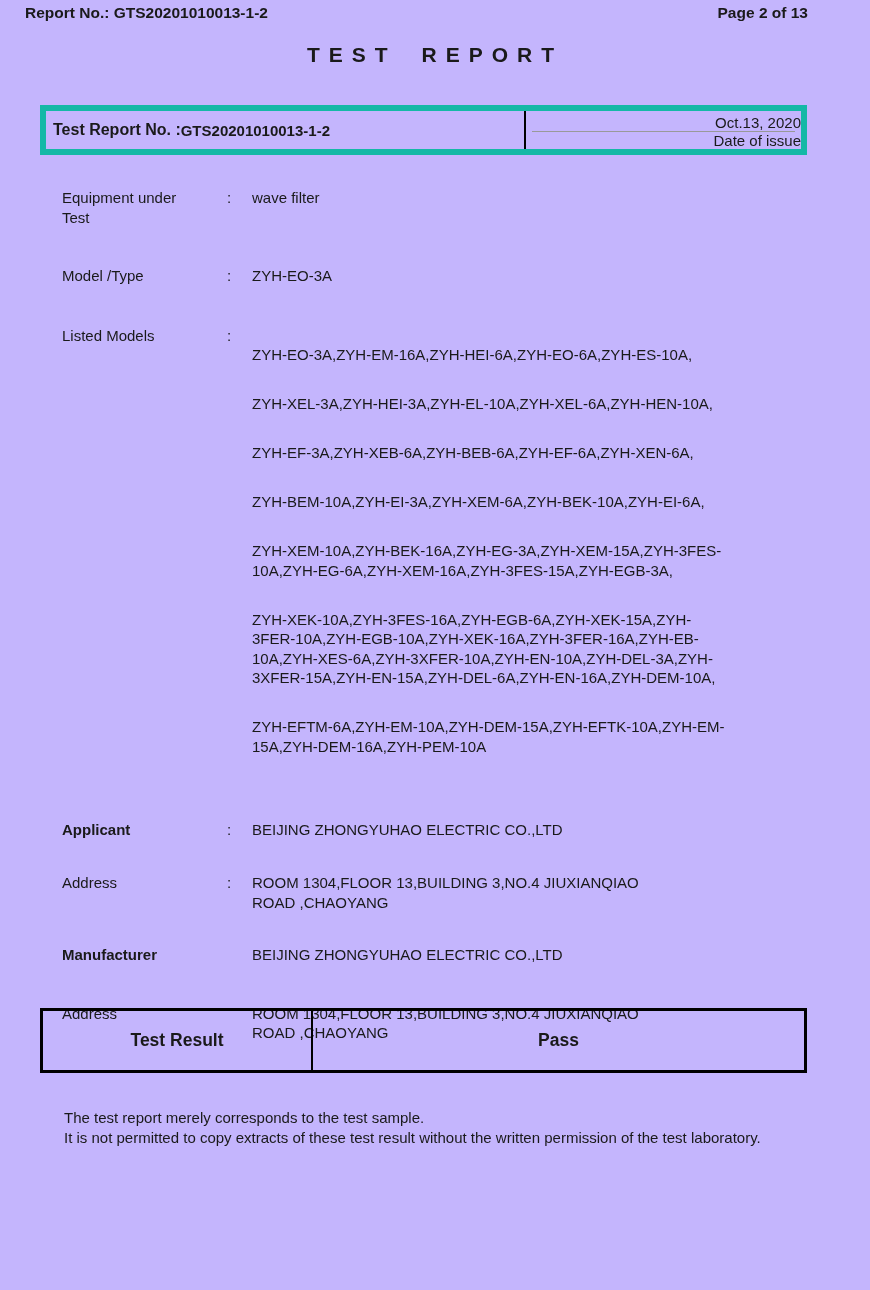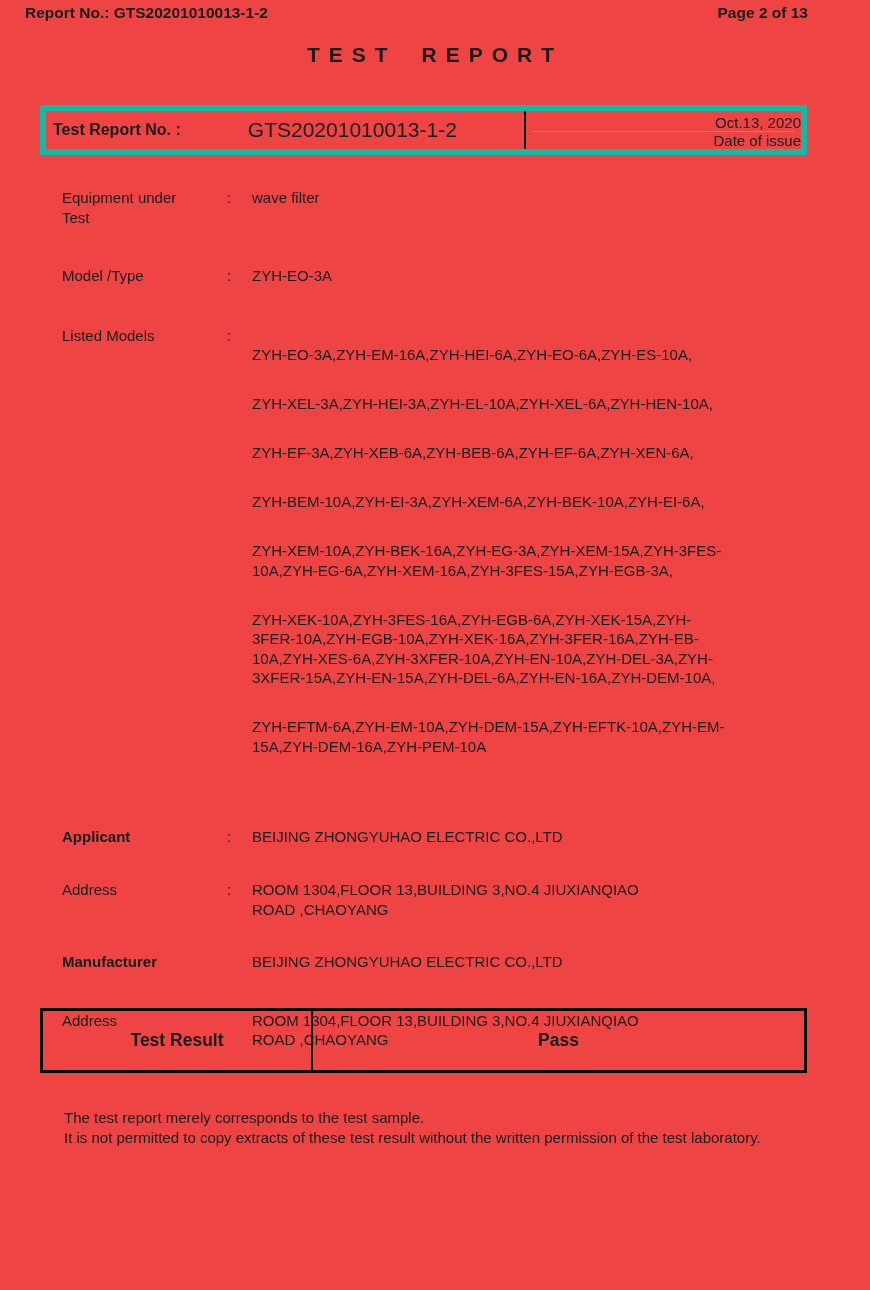--- a/index.html
+++ b/index.html
@@ -1,21 +1,21 @@
 <!DOCTYPE html>
 <html><head>
 <meta charset="utf-8">
 <style>
   html, body { margin: 0; padding: 0; background: #e8e8e8; }
   .page {
     position: relative;
     width: 870px;
     height: 1290px;
     margin: 0 auto;
-    background: #ef4444;
+    background: #c4b5fd;
     color: #1a1a1a;
     font-family: "Liberation Sans", sans-serif;
     overflow: hidden;
   }
 
   
   .doc-header {
     position: absolute;
     top: 4px; left: 25px; right: 62px;
     display: flex;
@@ -50,23 +50,23 @@
     align-items: center;
   }
   .rt-label {
     font-size: 16px;
     font-weight: bold;
     padding-left: 7px;
     white-space: nowrap;
   }
   .rt-value {
     flex: 1;
-    text-align: center;
-    font-size: 21px;
-    font-weight: normal;
+    text-align: left;
+    font-size: 15px;
+    font-weight: bold;
   }
   .rt-right {
     width: 277px;
     border-left: 2px solid #000;
     box-sizing: border-box;
     display: flex;
     flex-direction: column;
     justify-content: space-between;
     font-size: 15px;
     text-align: right;
@@ -88,21 +88,21 @@
   .lbl.bold { font-weight: bold; }
   .colon { width: 25px; flex: none; }
   .val { flex: 1; white-space: pre-line; }
   .r-equipment    { margin-bottom: 39px; }
   .r-model        { margin-bottom: 40px; }
   .r-listed       { margin-bottom: 35px; }
   .r-applicant    { margin-bottom: 34px; }
   .r-address1     { margin-bottom: 33px; }
   .r-manufacturer { margin-bottom: 39px; align-items: flex-end; }
   .para { white-space: pre-line; margin: 0 0 10px 0; }
-  .para:last-child { margin-bottom: 16px; }
+  .para:last-child { margin-bottom: 9px; }
 
   
   .result-table {
     position: absolute;
     top: 1008px; left: 40px;
     width: 767px; height: 65px;
     border: 3px solid #000;
     box-sizing: border-box;
     display: flex;
   }

